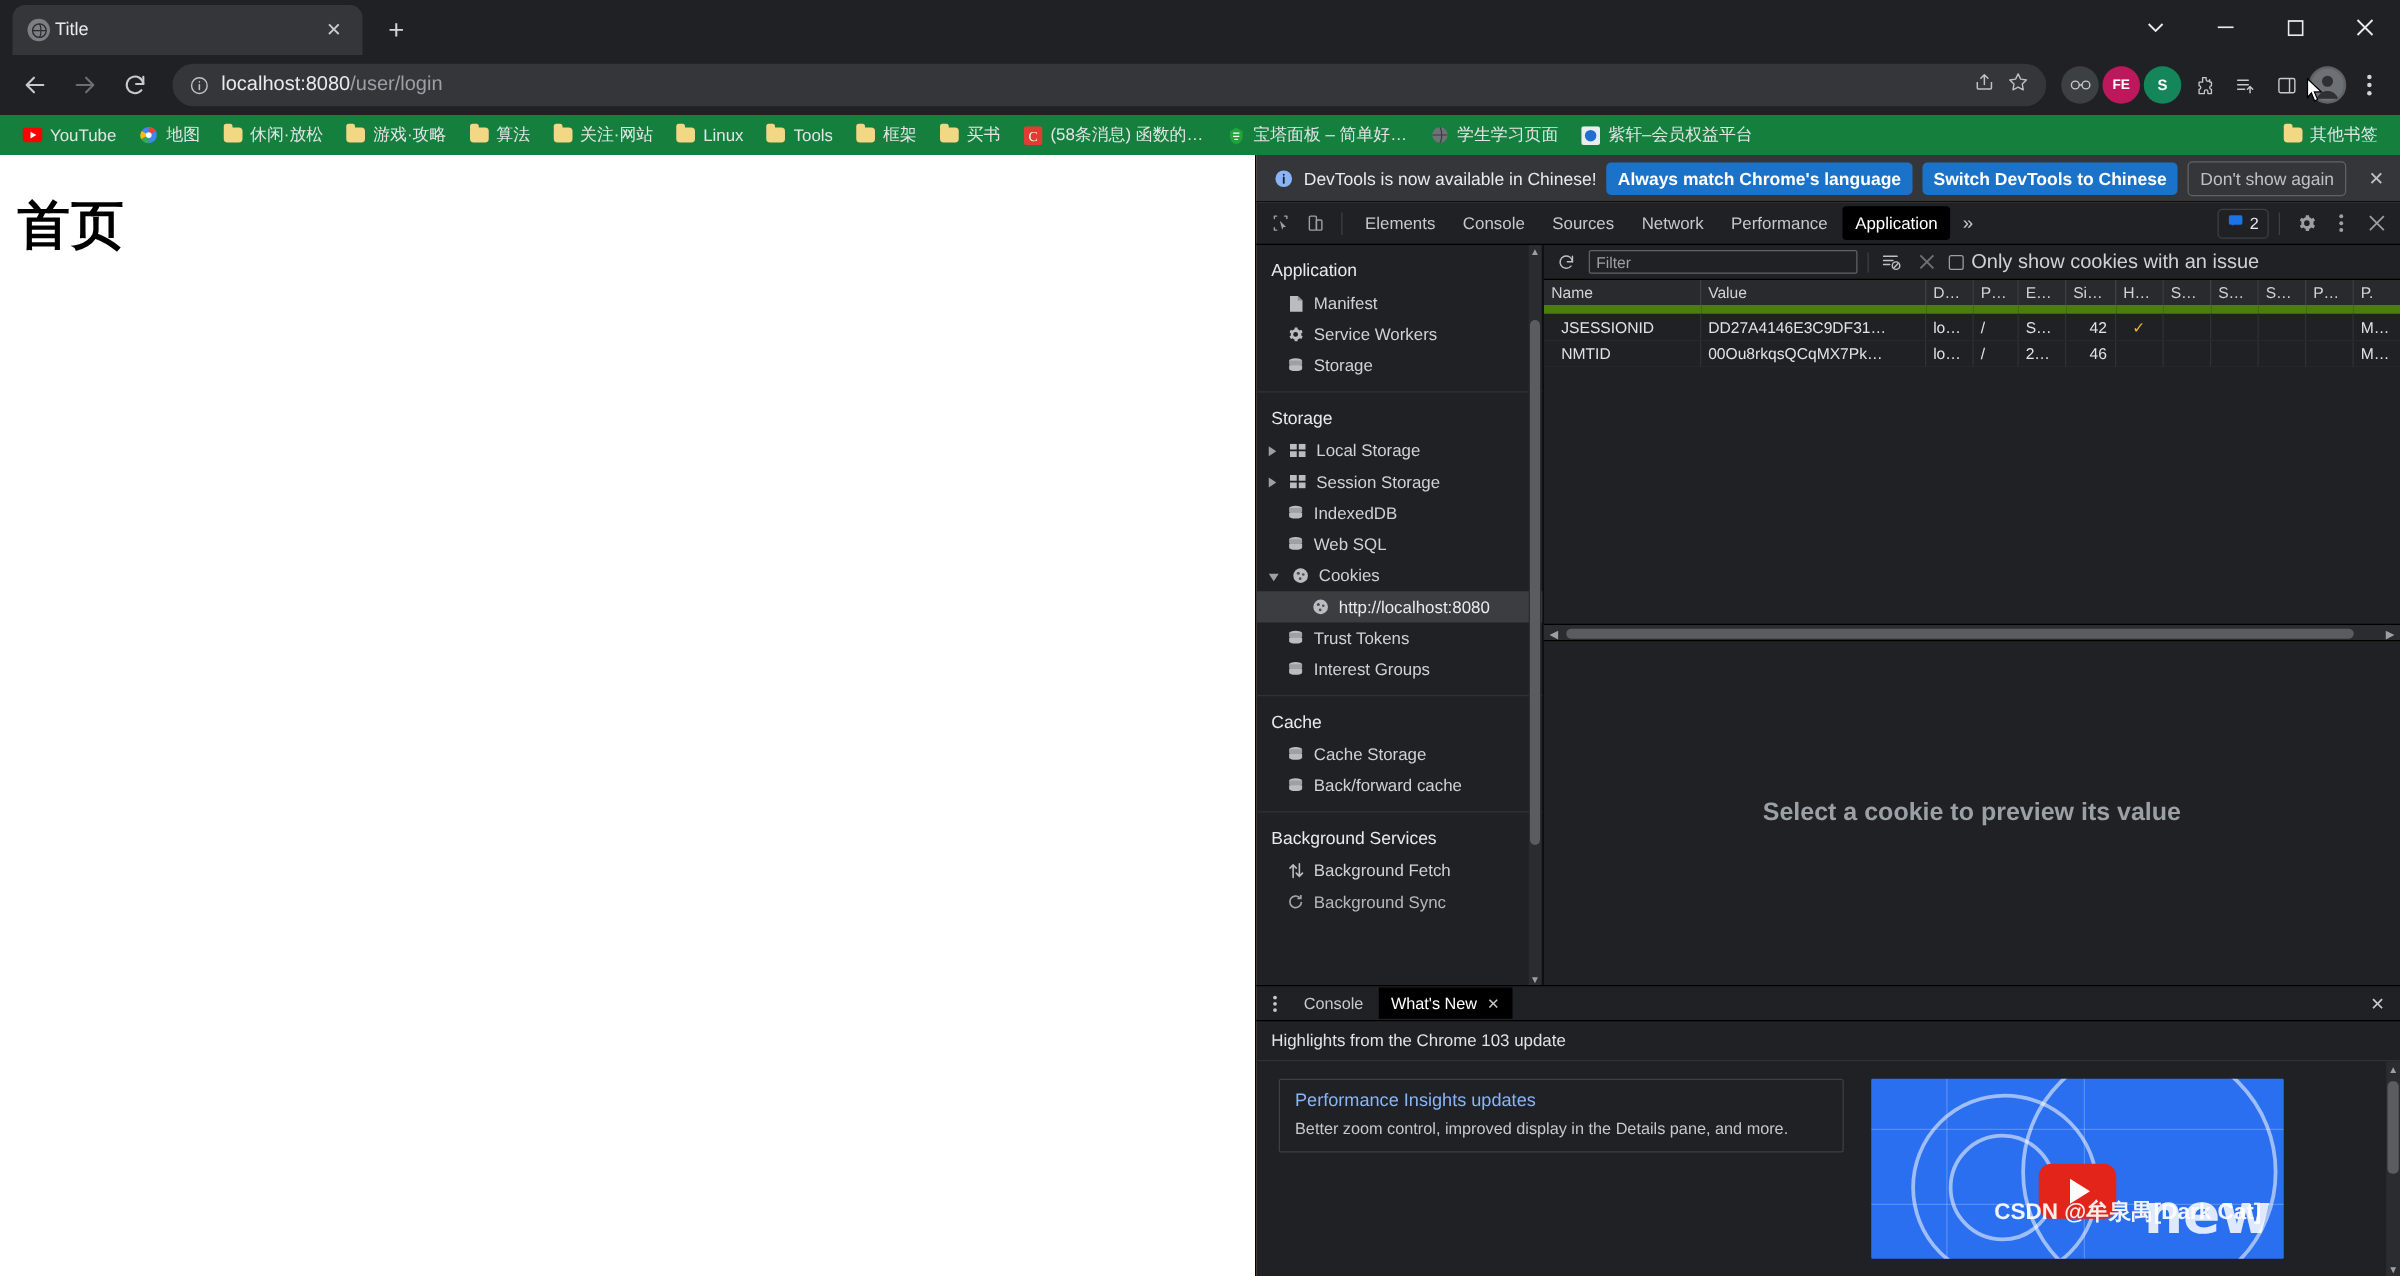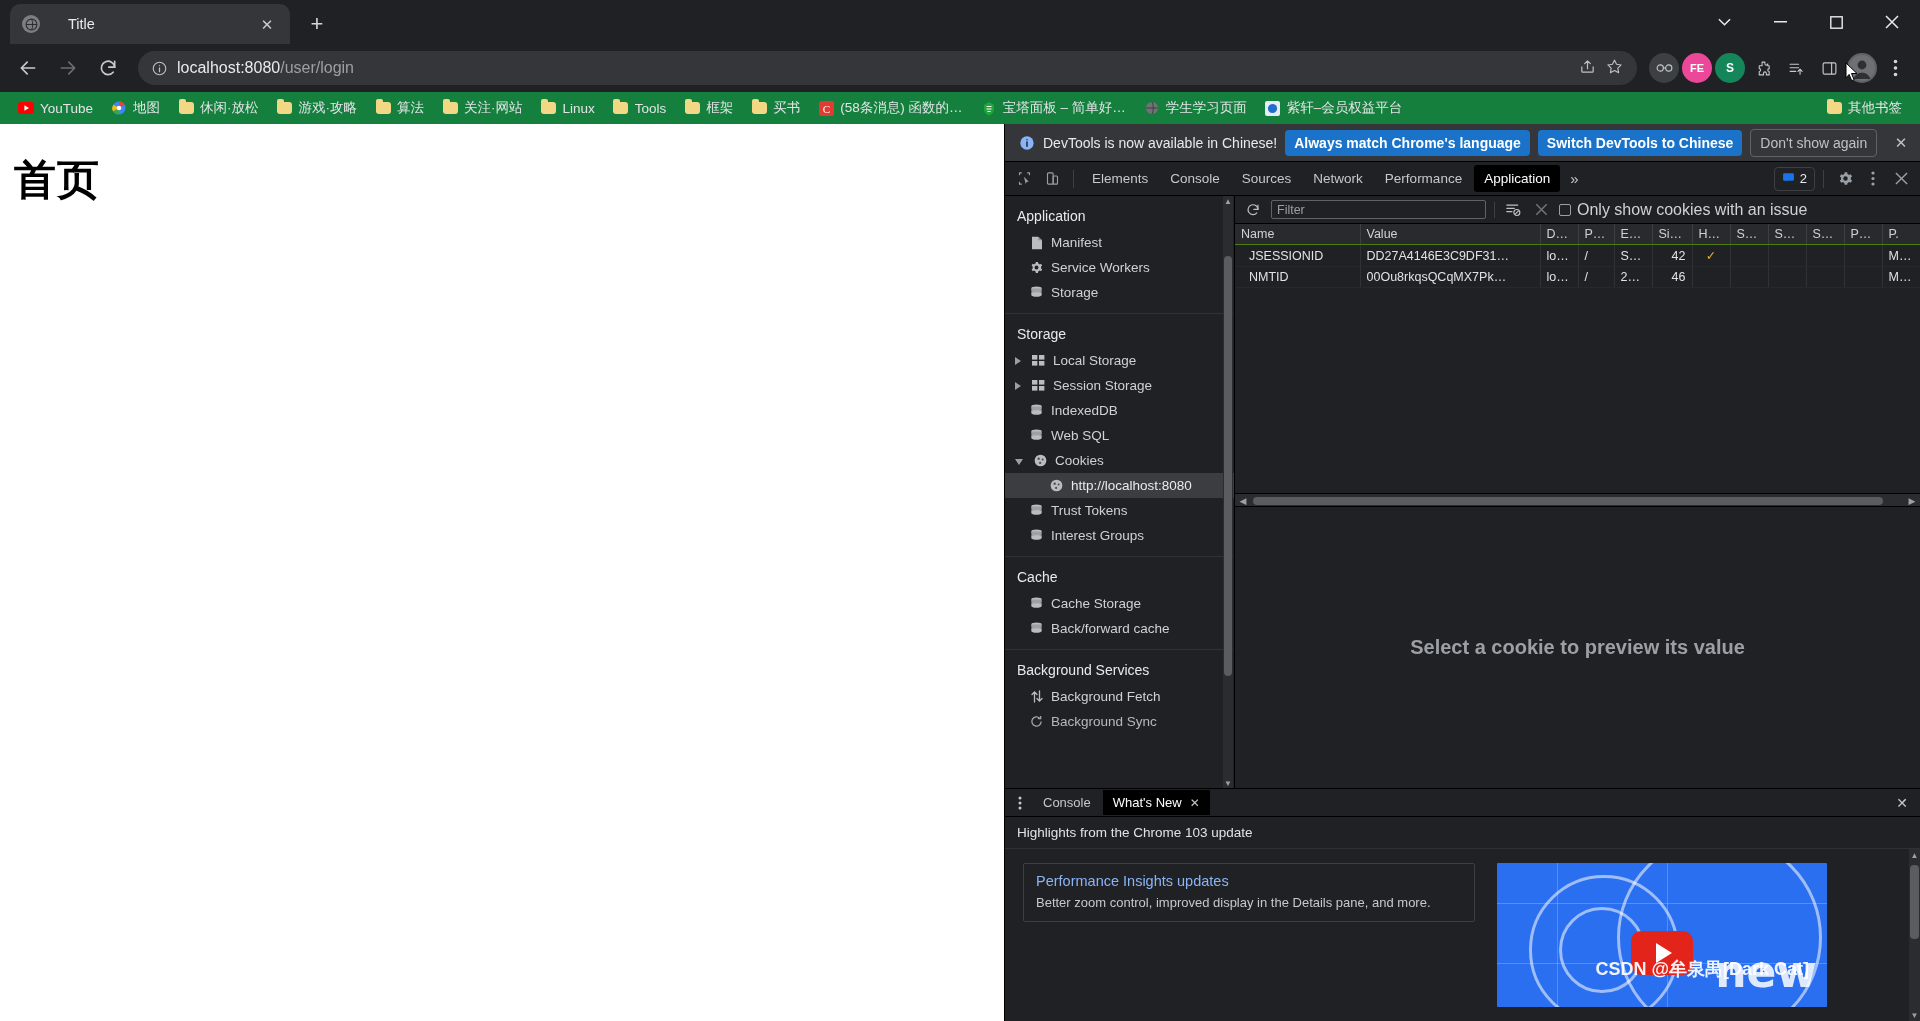--- a/index.html
+++ b/index.html
@@ -17,21 +17,21 @@
   .browser-chrome { background:#202124; width:1920px; }
 
   
   .tab-strip {
     height:44px; display:flex; align-items:flex-end;
     background:#202124; padding-left:10px; position:relative;
   }
   .tab {
     height:40px; width:280px; background:#35363a;
     border-radius:10px 10px 0 0; display:flex; align-items:center;
-    padding:13px 12px; gap:28px; position:relative;justify-content:space-between;
+    padding:13px 12px; gap:4px; position:relative;justify-content:space-between;
   }
   .tab-favicon {
     width:18px; height:18px; border-radius:50%;
     background:#7b7f84; display:flex; align-items:center; justify-content:center;
     flex:0 0 auto;
   }
   .tab-favicon svg { display:block; }
   .tab-title {
     color:#e8eaed; font-size:14.5px; flex:1 1 auto;
     white-space:nowrap; overflow:hidden; text-overflow:ellipsis;
@@ -234,21 +234,21 @@
     background:transparent; flex:0 0 auto;
   }
   .chk-label { font-size:16px; color:#cfd2d5; }
 
   
   .grid-wrap { flex:0 0 auto; }
   table.cookie-grid { width:100%; border-collapse:collapse; table-layout:fixed; }
   table.cookie-grid th {
     background:#292a2d; color:#cfd2d5; font-size:12.5px; font-weight:normal;
     text-align:left; padding:3px 6px; border-right:1px solid #3c4043;
-    border-bottom:1px solid #4d7c0f; white-space:nowrap; overflow:hidden;
+    border-bottom:7px solid #4d7c0f; white-space:nowrap; overflow:hidden;
   }
   table.cookie-grid td {
     color:#e0e2e5; font-size:12.5px; padding:3px 6px;
     border-right:1px solid #303134; border-bottom:1px solid #27282b;
     white-space:nowrap; overflow:hidden; text-overflow:ellipsis;
   }
   table.cookie-grid td.num { text-align:right; }
   table.cookie-grid td.ctr { text-align:center; color:#e8b339; }
   table.cookie-grid td.indent { padding-left:14px; }
   .grid-hscroll {
@@ -421,21 +421,21 @@
       </div>
 
       <div class="ext-strip">
         <div class="ext-icon" style="background:#3c4043;">
           <svg width="17" height="12" viewBox="0 0 24 14">
               <circle cx="6" cy="7" r="4.4" fill="none" stroke="#c6c8cb" stroke-width="1.6"></circle>
               <circle cx="18" cy="7" r="4.4" fill="none" stroke="#c6c8cb" stroke-width="1.6"></circle>
               <path d="M10.4 7h3.2" stroke="#c6c8cb" stroke-width="1.6"></path>
             </svg>
         </div>
-        <div class="ext-icon" style="background:#ec4899;font-size:11px;">FE</div>
+        <div class="ext-icon" style="background:#be185d;font-size:11px;">FE</div>
         <div class="ext-icon" style="background:#14865a;font-size:12px;">S</div>
         <div class="ext-icon">
           <svg width="17" height="17" viewBox="0 0 24 24">
               <path d="M10 3h4v2.2a2 2 0 104 0V8h2v4.2a2 2 0 100 4V21h-4v-2.2a2 2 0 10-4 0V21H6v-4.8a2 2 0 100-4V8h4z" fill="none" stroke="#c6c8cb" stroke-width="1.5" stroke-linejoin="round"></path>
             </svg>
         </div>
         <div class="ext-icon">
           <svg width="17" height="17" viewBox="0 0 24 24">
               <path d="M3 6h12M3 11h12M3 16h8M17 13v7M14 16l3-3 3 3" fill="none" stroke="#c6c8cb" stroke-width="1.6" stroke-linecap="round" stroke-linejoin="round"></path>
             </svg>

